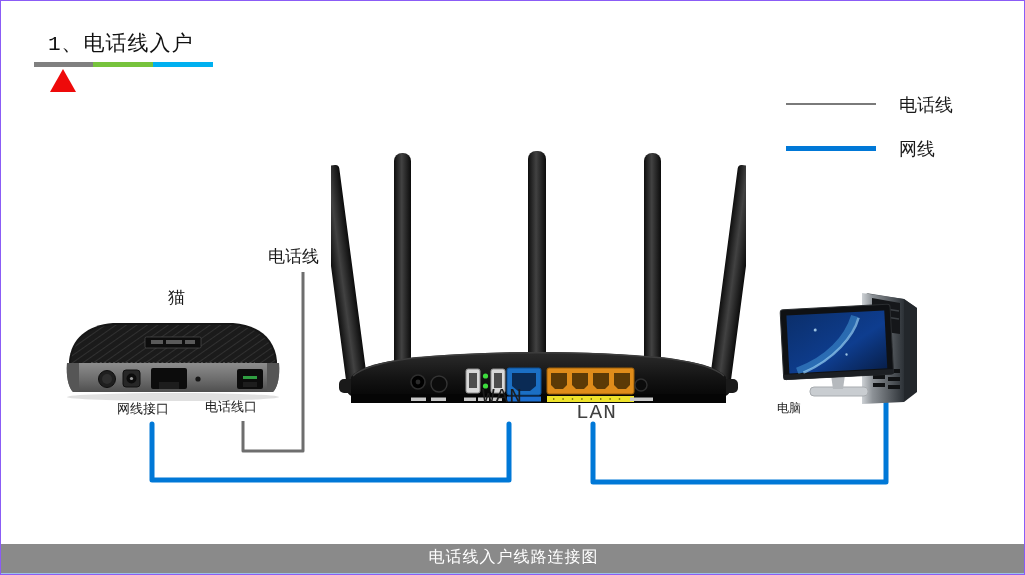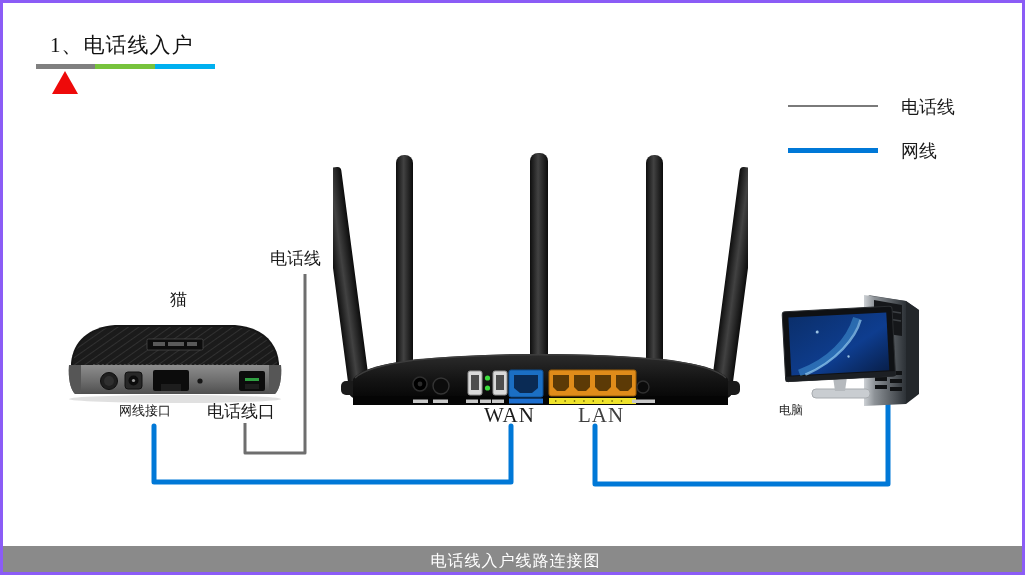--- a/index.html
+++ b/index.html
@@ -1,40 +1,40 @@
 <!DOCTYPE html>
 <html><head>
 <meta charset="utf-8">
 <style>
   html,body{margin:0;padding:0;background:#e9e9e9;}
   .page{
     position:relative;width:1025px;height:575px;background:#ffffff;
-    border:3px solid #8b5cf6;box-sizing:border-box;overflow:hidden;
-    font-family:Liberation Serif, serif;color:#1a1a1a;
+    border:1px solid #8b5cf6;box-sizing:border-box;overflow:hidden;
+    font-family:Liberation Mono, monospace;color:#1a1a1a;
   }
   .abs{position:absolute;}
   .page-title{left:47px;top:28px;font-size:21px;letter-spacing:1px;color:#111;}
   .progress{left:33px;top:61px;width:179px;height:5px;display:flex;}
   .progress .seg1{width:59px;background:#808080;}
   .progress .seg2{width:60px;background:#77C33C;}
   .progress .seg3{width:60px;background:#00B0F0;}
   .marker{
     left:49px;top:68px;width:0;height:0;
     border-left:13px solid transparent;border-right:13px solid transparent;
     border-bottom:23px solid #EE0A0A;
   }
   .legend-line-phone{left:785px;top:102px;width:90px;height:2px;background:#7a7a7a;}
   .legend-line-net{left:785px;top:145px;width:90px;height:5px;background:#0078D7;}
   .legend-label-1{left:898px;top:92px;font-size:18px;}
   .legend-label-2{left:898px;top:136px;font-size:18px;}
   .lbl-phone-cable{left:267px;top:244px;font-size:17px;}
   .lbl-modem{left:167px;top:285px;font-size:17px;}
   .lbl-modem-net{left:116px;top:399px;font-size:13px;}
-  .lbl-modem-phone{left:204px;top:397px;font-size:17px;}
-  .lbl-wan{left:481px;top:400px;font-size:21px;letter-spacing:1px;color:#1c1c1c;}
+  .lbl-modem-phone{left:204px;top:397px;font-size:13px;}
+  .lbl-wan{left:481px;top:384px;font-size:21px;letter-spacing:1px;color:#1c1c1c;}
   .lbl-lan{left:575px;top:400px;font-size:21px;letter-spacing:1px;color:#404040;}
   .lbl-pc{left:776px;top:399px;font-size:12px;}
   .caption-bar{
     left:0;top:543px;width:1025px;height:29px;background:#8A8A8A;
     color:#ffffff;font-size:16px;text-align:center;line-height:29px;letter-spacing:1px;
   }
   .footer-strip{left:0;top:572px;width:1025px;height:3px;background:#9DC3E6;}
   svg{display:block;}
 </style>
 </head>

